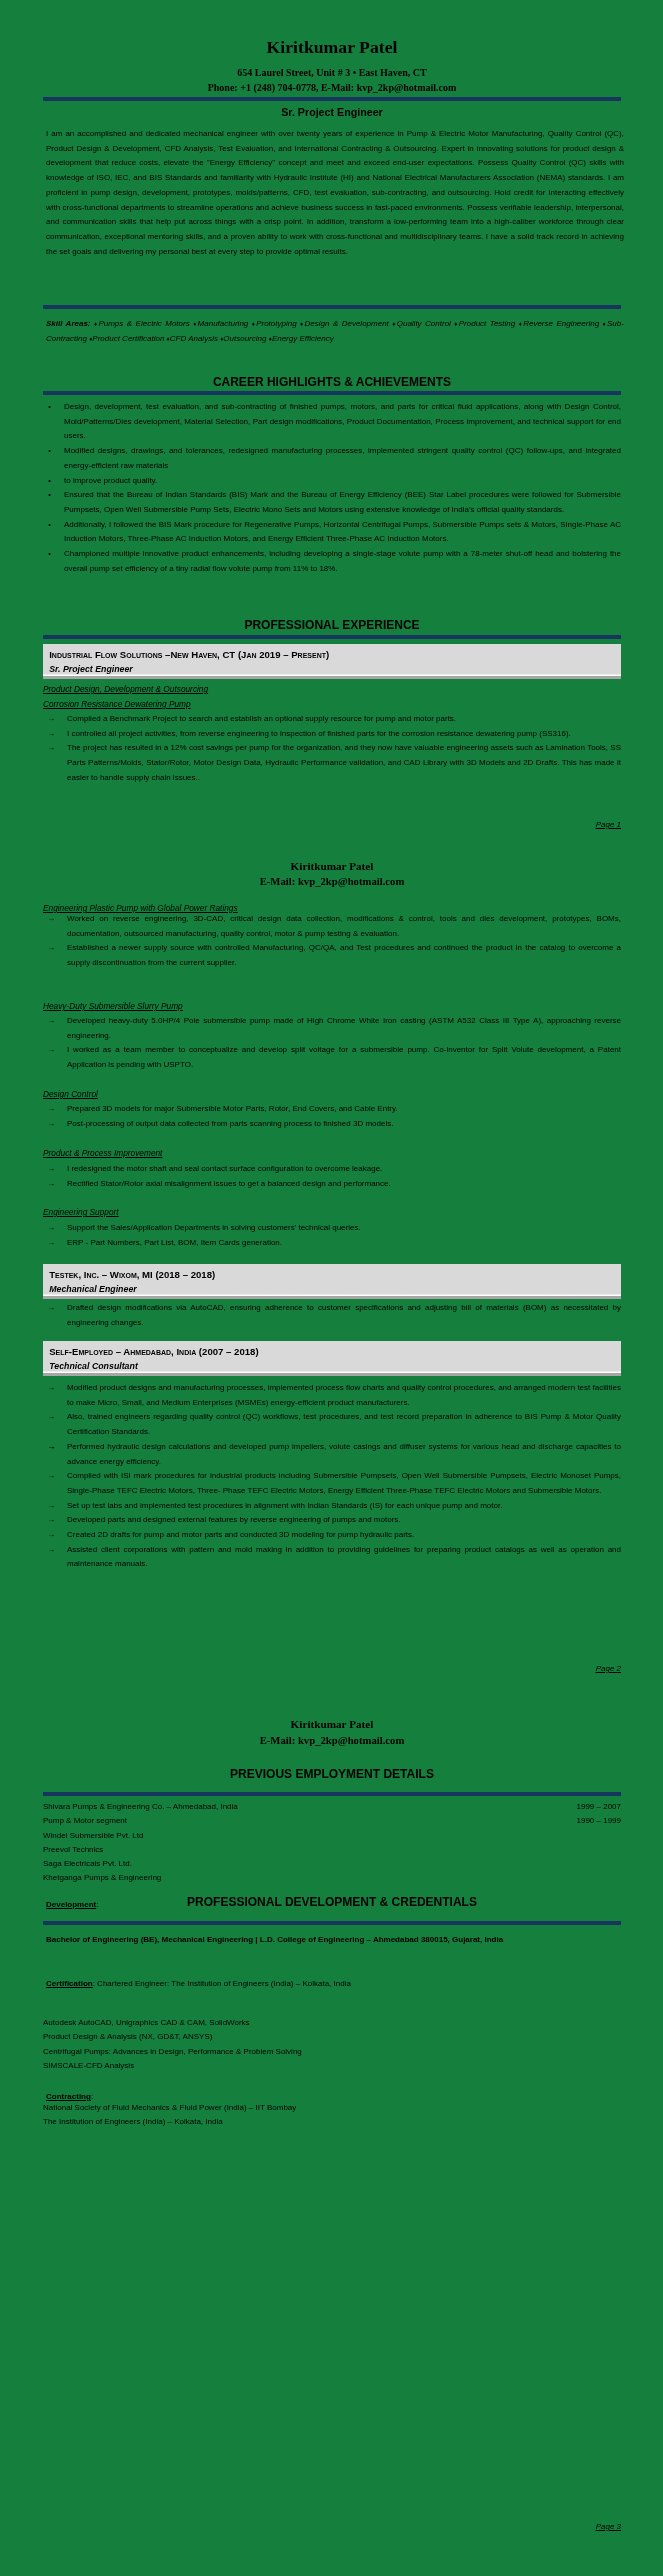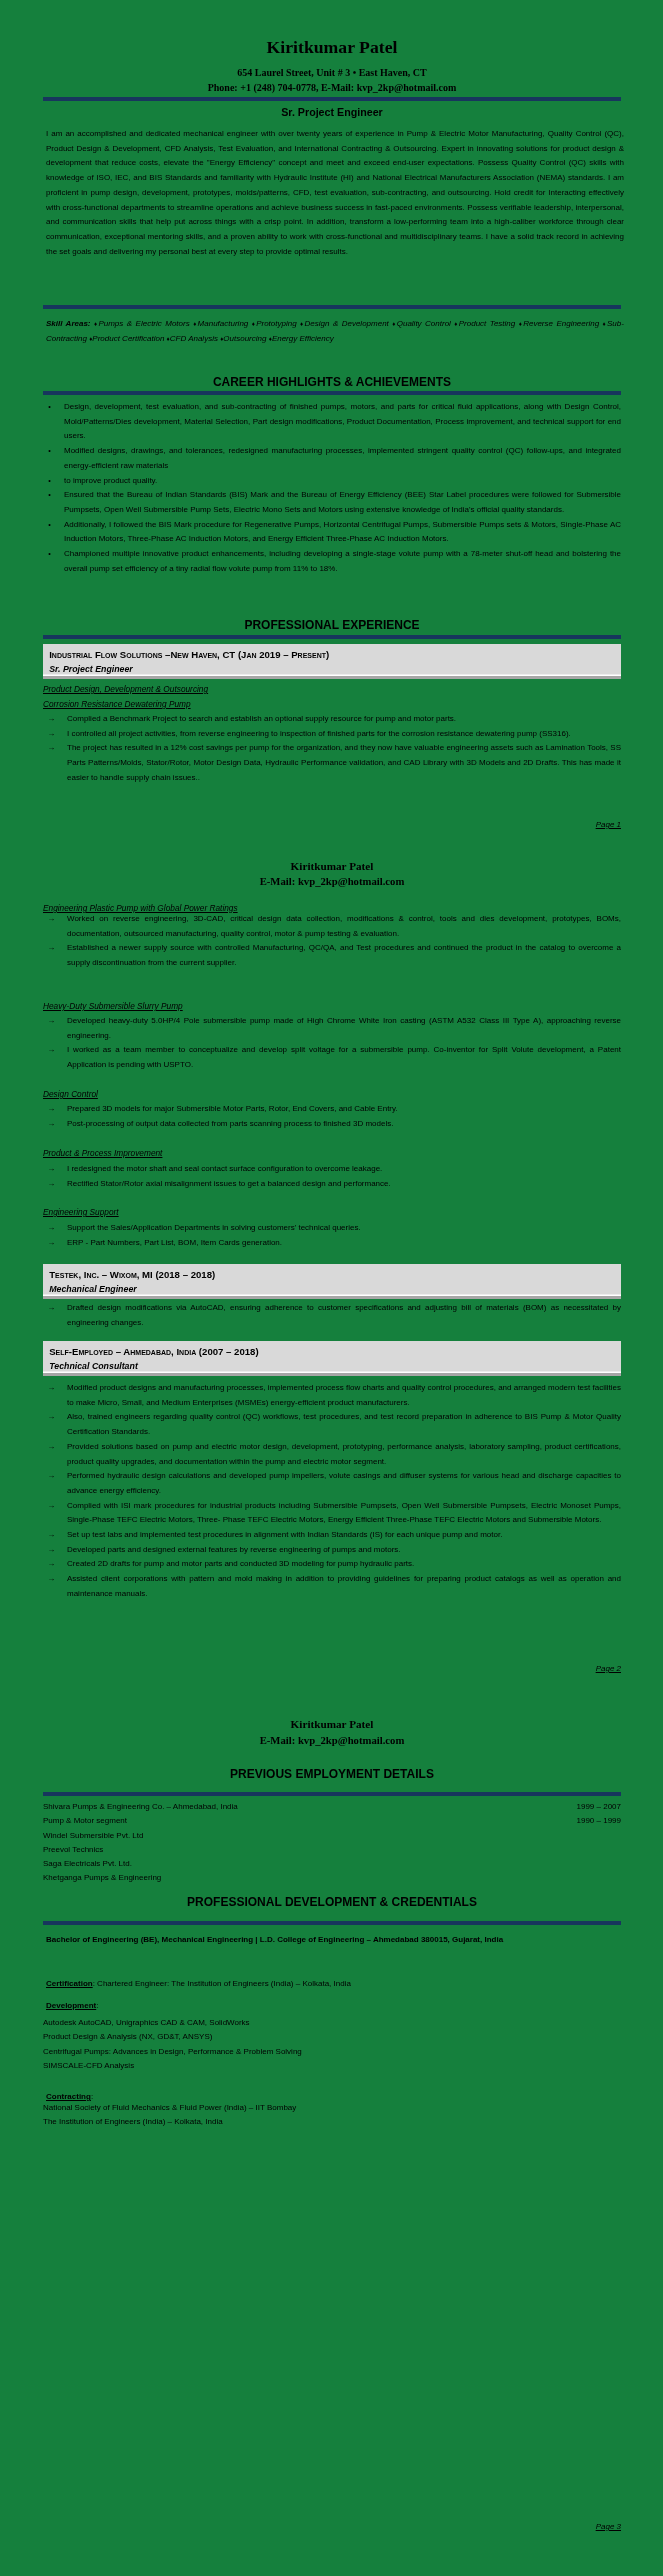--- a/index.html
+++ b/index.html
@@ -218,21 +218,20 @@
         <span>Modified product designs and manufacturing processes, implemented process flow charts and quality control procedures, and arranged modern test facilities to make Micro, Small, and Medium Enterprises (MSMEs) energy-efficient product manufacturers.</span>
       </div>
 
       <div class="li just">
         <span class="marker">→</span>
         <span>Also, trained engineers regarding quality control (QC) workflows, test procedures, and test record preparation in adherence to BIS Pump &amp; Motor Quality Certification Standards.</span>
       </div>
 
       <div class="li just">
         <span class="marker">→</span>
-        <span>Provided solutions based on pump and electric motor design, development, prototyping, performance analysis, laboratory sampling, product certifications, product quality upgrades, and documentation within the pump and electric motor segment.</span>
       </div>
 
       <div class="li just">
         <span class="marker">→</span>
         <span>Performed hydraulic design calculations and developed pump impellers, volute casings and diffuser systems for various head and discharge capacities to advance energy efficiency.</span>
       </div>
 
       <div class="li just">
         <span class="marker">→</span>
         <span>Complied with ISI mark procedures for industrial products including Submersible Pumpsets, Open Well Submersible Pumpsets, Electric Monoset Pumps, Single-Phase TEFC Electric Motors, Three- Phase TEFC Electric Motors, Energy Efficient Three-Phase TEFC Electric Motors and Submersible Motors.</span>
@@ -300,21 +299,21 @@
       </div>
     </div>
 
   <div class="abs heading" style="top:1897px">PROFESSIONAL DEVELOPMENT &amp; CREDENTIALS</div>
   <div class="abs rule" style="top:1921px"></div>
 
   <p class="abs body just edu" style="top:1930px">Bachelor of Engineering (BE), Mechanical Engineering | L.D. College of Engineering – Ahmedabad 380015, Gujarat, India</p>
 
   <p class="abs credline" style="top:1974px"><span class="label">Certification</span><span>: Chartered Engineer: The Institution of Engineers (India) – Kolkata, India</span></p>
 
-  <p class="abs credline" style="top:1996px"><span class="label">Development</span><span>:</span></p>
+  <p class="abs credline" style="top:1895px"><span class="label">Development</span><span>:</span></p>
   <div class="abs cred-items" style="top:2016px">
 
   <div class="ci">Autodesk AutoCAD, Unigraphics CAD &amp; CAM, SolidWorks</div>
       <div class="ci">Product Design &amp; Analysis (NX, GD&amp;T, ANSYS)</div>
       <div class="ci">Centrifugal Pumps: Advances in Design, Performance &amp; Problem Solving</div>
       <div class="ci">SIMSCALE-CFD Analysis</div>
     </div>
 
   <p class="abs credline" style="top:2087px"><span class="label">Contracting</span><span>:</span></p>
   <div class="abs cred-items" style="top:2101px">

